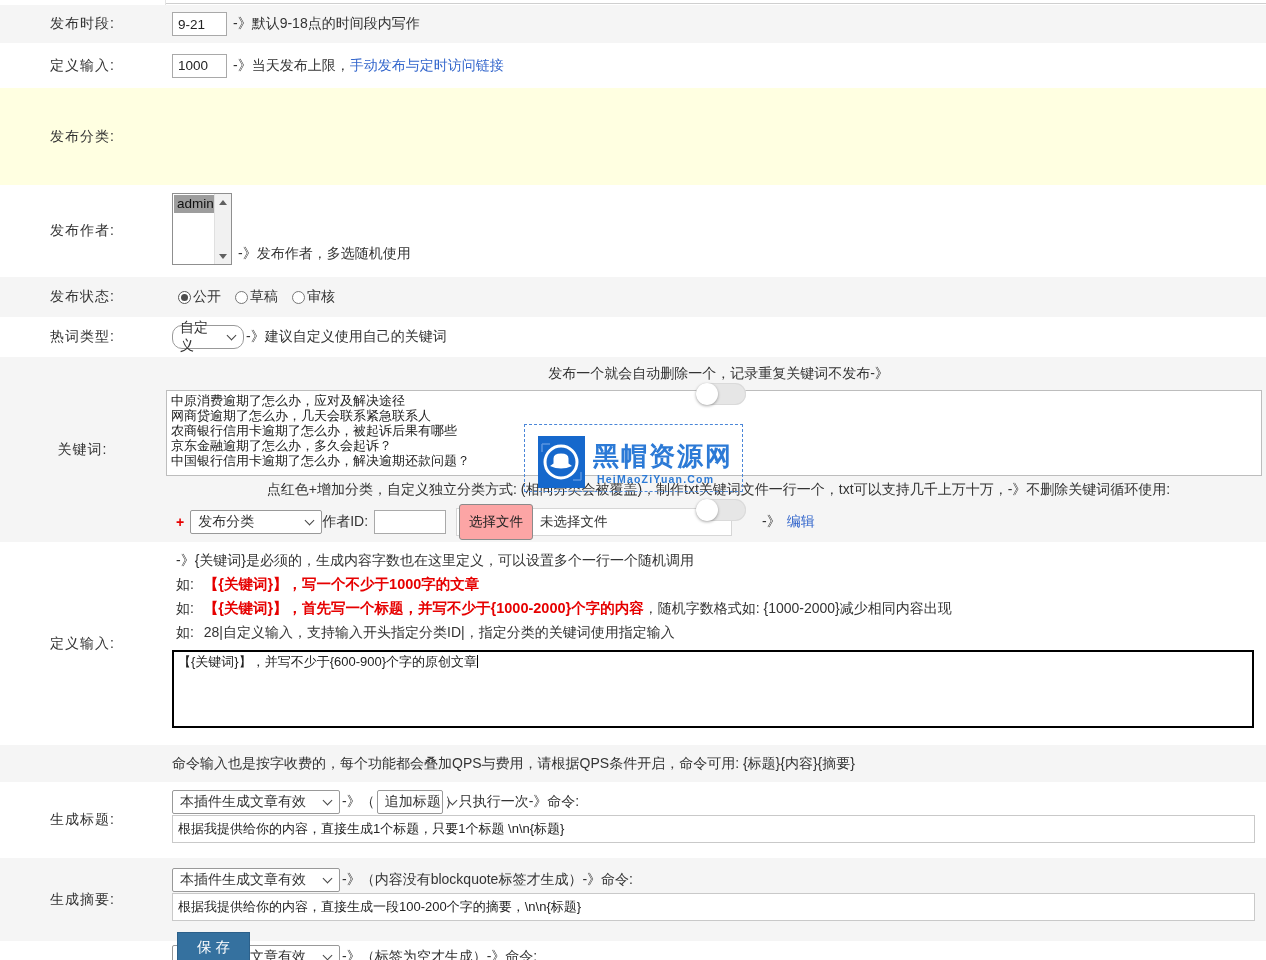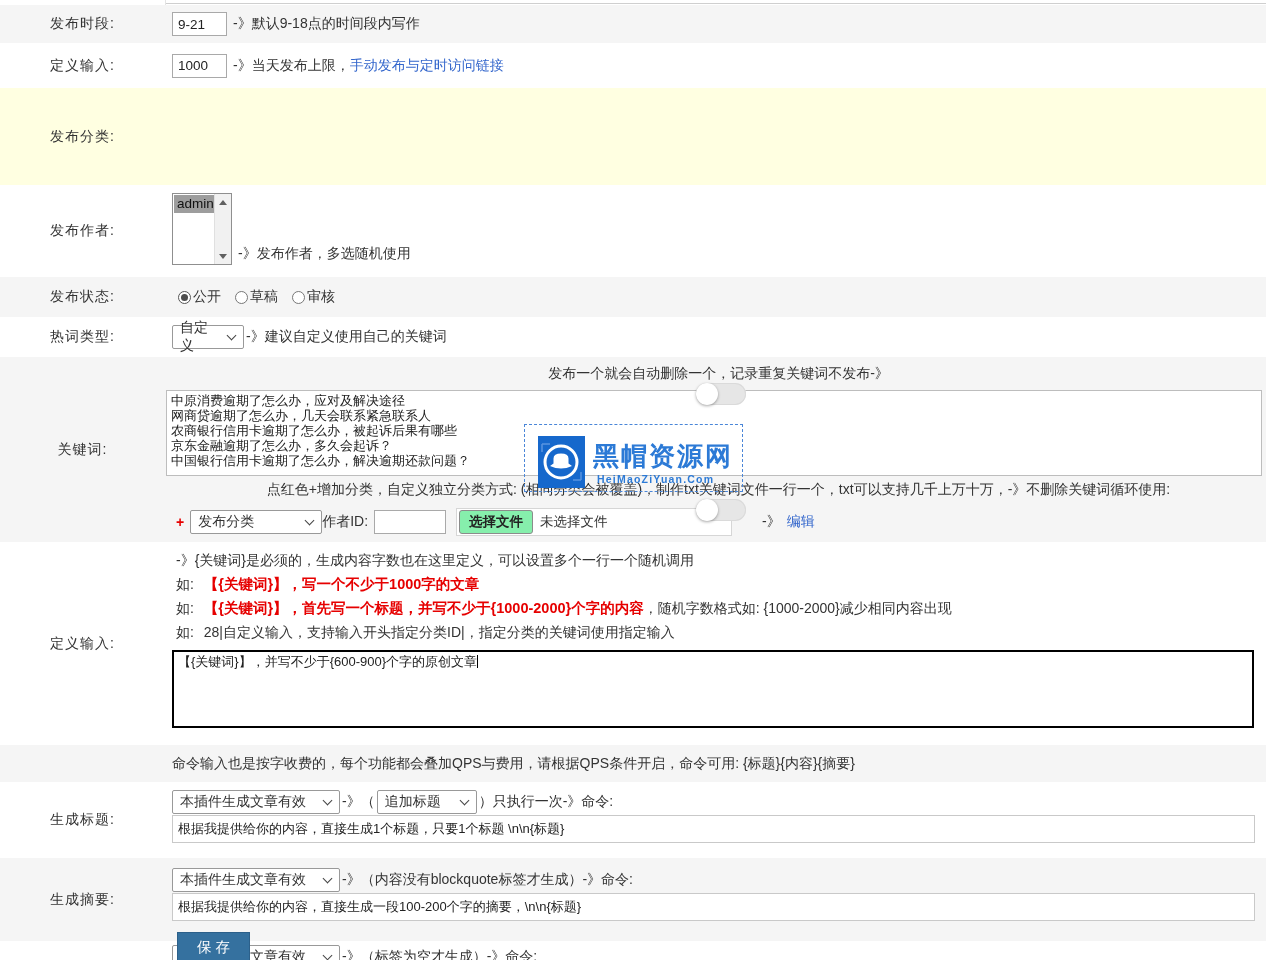--- a/index.html
+++ b/index.html
@@ -40,21 +40,21 @@
   .radio.checked { border-color:#555; }
   .radio.checked::after { content:""; position:absolute; left:2px; top:2px; right:2px; bottom:2px; border-radius:50%; background:#4d4d4d; }
   
   .toggle { width:50px; height:22px; border-radius:11px; background:#e6e6e6; box-shadow:inset 0 0 0 1px #dadada; position:relative; flex:none; margin-left:4px; cursor:pointer; }
   .toggle .knob { position:absolute; left:0; top:0; width:22px; height:22px; border-radius:50%; background:#fff; box-shadow:0 1px 3px rgba(0,0,0,0.35); }
   
   .kw-line { display:flex; align-items:center; height:22px; margin-top:8px; padding-left:4px;flex-direction:column; }
   .kw-ta { margin-top:3px; margin-left:-6px; width:calc(100% + 7px); height:86px; border:1px solid #bdbdbd; background:#fff; font-family:inherit; font-size:13px; line-height:15px; padding:2px 4px; resize:none; color:#222; overflow:hidden; }
   .ctl-line { display:flex; align-items:center; height:28px; margin-top:5px; padding-left:4px; }
   .filebox { display:inline-flex; align-items:center; width:276px; height:28px; border:1px solid #d6d6d6; background:#fff; padding:1px 2px; flex:none; }
-  .filebtn { height:24px; padding:0 9px; border:1px solid #8b8b8b; border-radius:3px; background:#86efac; font-family:inherit; font-size:13.5px; color:#222; flex:none;font-weight:bold; }
+  .filebtn { height:36px; padding:0 9px; border:1px solid #8b8b8b; border-radius:3px; background:#fca5a5; font-family:inherit; font-size:13.5px; color:#222; flex:none; }
   .filetext { margin-left:7px; font-size:13.5px; color:#333; white-space:nowrap; }
   
   .di-line { line-height:20px; margin-top:4px; padding-left:4px; white-space:nowrap; }
   .di-first { margin-top:8px; }
   .fake-ta { margin-top:8px; width:calc(100% - 7px); height:78px; border:2px solid #000; background:#fff; font-size:13px; line-height:16px; padding:2px 4px; color:#222; }
   .caret { display:inline-block; width:1px; height:13px; background:#000; vertical-align:-2px; }
   
   .cmd-line { display:flex; align-items:center; height:24px; margin-top:8px; white-space:nowrap; }
   .cmd-input { margin-top:1px; width:calc(100% - 6px); height:28px; border:1px solid #c9c9c9; background:#fff; font-family:inherit; font-size:13px; padding:0 5px; color:#222; }
   .seg { margin:0 2px; white-space:nowrap; }
@@ -134,21 +134,21 @@
       <span class="radio-group">
         <span class="radio"></span>
         <span>审核</span>
       </span>
     </div>
   </div>
 
   <div class="row bg-white" style="height:40px;">
     <div class="label-cell">热词类型:</div>
     <div class="content-cell">
-      <div class="sel" style="width:72px;">
+      <div class="sel" style="width:72px;border-radius:10px;">
         <span>自定义</span>
         <span class="chev"></span>
       </div>
       <span class="desc" style="margin-left:2px;">-》建议自定义使用自己的关键词</span>
     </div>
   </div>
 
   <div class="row bg-gray" style="height:185px;">
     <div class="label-cell">关键词:</div>
     <div class="content-cell content-col">
@@ -216,21 +216,21 @@
 
   <div class="row bg-white" style="height:76px;">
     <div class="label-cell">生成标题:</div>
     <div class="content-cell content-col">
       <div class="cmd-line">
         <div class="sel" style="width:168px;">
           <span>本插件生成文章有效</span>
           <span class="chev"></span>
         </div>
         <span class="seg">-》（</span>
-        <div class="sel" style="width:100px;">
+        <div class="sel" style="width:66px;">
           <span>追加标题</span>
           <span class="chev"></span>
         </div>
         <span class="seg">）只执行一次-》命令:</span>
       </div>
       <input class="cmd-input" value="根据我提供给你的内容，直接生成1个标题，只要1个标题 \n\n{标题}" style="">
     </div>
   </div>
 
   <div class="row bg-gray" style="height:83px;">

